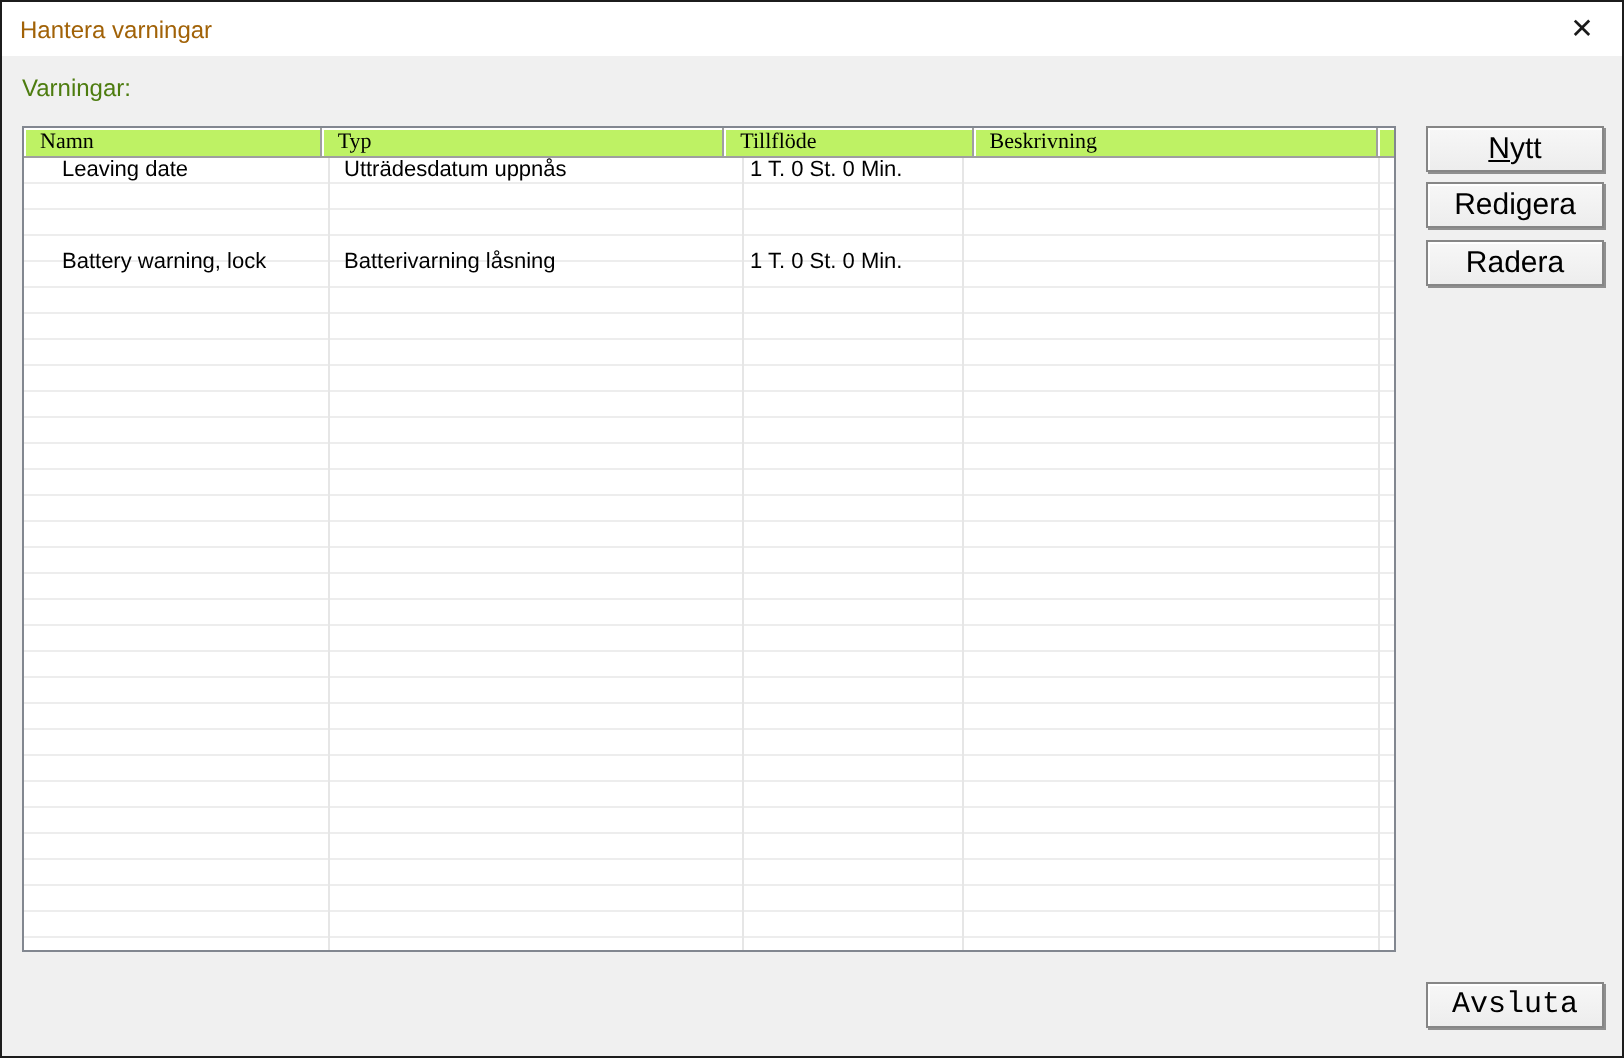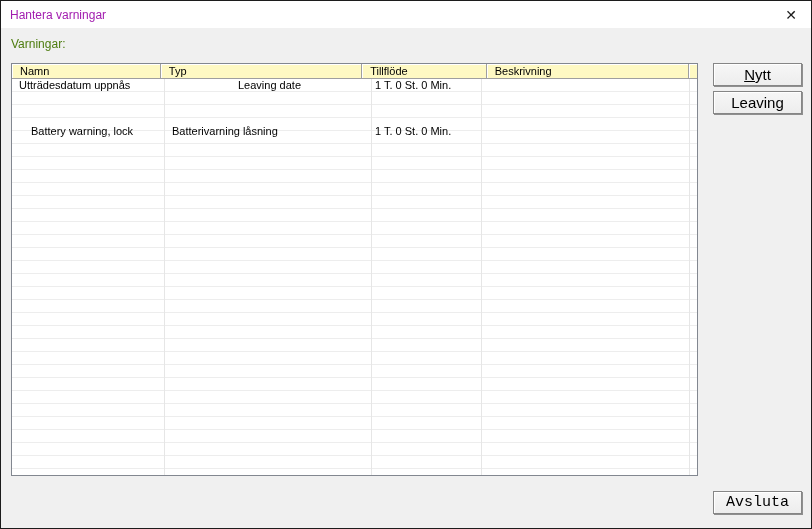--- a/index.html
+++ b/index.html
@@ -16,21 +16,21 @@
   }
 
   
   .titlebar {
     position: absolute; top: 0; left: 0; right: 0; height: 27px;
     background: #ffffff;
     display: flex; align-items: center;
   }
   .titlebar .title {
     padding-left: 9px;
-    font-size: 12px; color: #a21caf;
+    font-size: 12px; color: #a16207;
     white-space: nowrap;
   }
   .close-btn {
     margin-left: auto;
     width: 40px; height: 100%;
     display: flex; align-items: center; justify-content: center;
     cursor: default;
     background: transparent;
     border: none;
   }
@@ -61,21 +61,22 @@
     border-bottom: 1px solid #9f9f9f;
   }
   .hcell {
     box-sizing: border-box;
     border-right: 1px solid #9f9f9f;
     box-shadow: inset 1px 1px 0 #ffffff;
     font-size: 11px; line-height: 14px;
     padding-left: 8px;
     white-space: nowrap; overflow: hidden;
     color: #000000;
-    background: #fef9c3;
+    background: #bef264;
+    font-family: Liberation Serif, serif;
   }
   .hc-namn   { width: 153px; }
   .hc-typ    { width: 207px; }
   .hc-inflow { width: 128px; }
   .hc-desc   { width: 208px; }
   .hc-filler { flex: 1; border-right: none; box-shadow: inset 1px 1px 0 #ffffff; }
 
   .lv-body {
     position: absolute; top: 15px; left: 0; right: 0; bottom: 0;
     background-image: repeating-linear-gradient(
@@ -148,31 +149,32 @@
       <div class="hcell hc-desc">Beskrivning</div>
       <div class="hcell hc-filler"></div>
     </div>
     <div class="lv-body">
       <div class="vline vl-1"></div>
       <div class="vline vl-2"></div>
       <div class="vline vl-3"></div>
       <div class="vline vl-4"></div>
 
       <div class="lv-row r0">
+        <div class="c c-name">Leaving date</div>
         <div class="c c-type">Utträdesdatum uppnås</div>
-        <div class="c c-name">Leaving date</div>
         <div class="c c-inflow">1 T. 0 St. 0 Min.</div>
         <div class="c c-desc"></div>
       </div>
       <div class="lv-row r1">
         <div class="c c-name">Battery warning, lock</div>
         <div class="c c-type">Batterivarning låsning</div>
         <div class="c c-inflow">1 T. 0 St. 0 Min.</div>
         <div class="c c-desc"></div>
       </div>
     </div>
   </div>
 
   <button class="btn btn-new"><span class="mn">N</span><span>ytt</span></button>
-  <button class="btn btn-edit">Leaving</button>
+  <button class="btn btn-edit">Redigera</button>
+  <button class="btn btn-delete">Radera</button>
   <button class="btn btn-exit">Avsluta</button>
 
 </div>
 
 </body></html>

